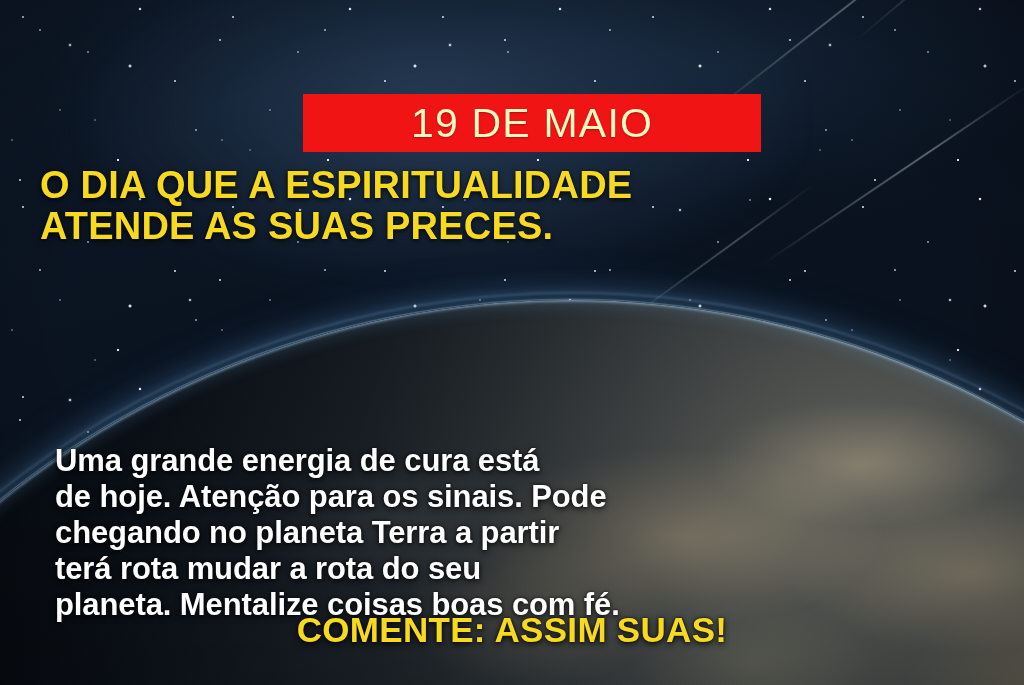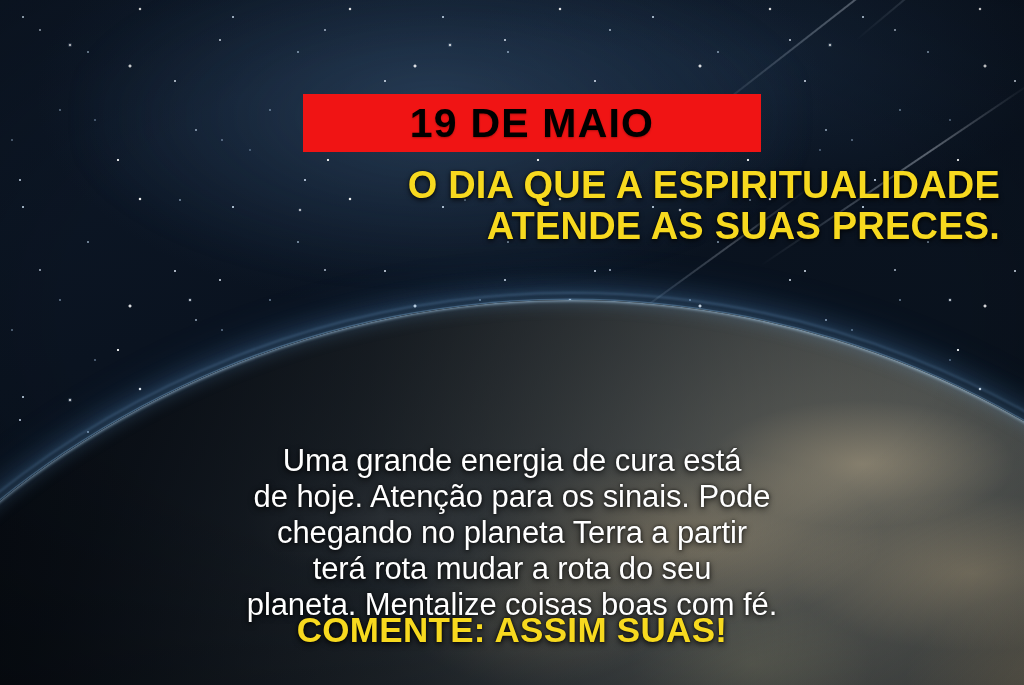--- a/index.html
+++ b/index.html
@@ -184,54 +184,53 @@
     left: 303px;
     top: 94px;
     width: 458px;
     height: 58px;
     background: #f01414;
     display: flex;
     align-items: center;
     justify-content: center;
   }
   .date-banner-text {
-    color: #000000;
+    color: #fef9c3;
     font-size: 41px;
-    font-weight: 700;
+    font-weight: 400;
     letter-spacing: 1.2px;
     line-height: 1;
     white-space: nowrap;
     text-shadow: 0 1px 2px rgba(0,0,0,0.28);
   }
 
   .headline {
     position: absolute;
     left: 0;
     right: 0;
     top: 165px;
-    text-align: right;
+    text-align: left;
     color: #f7d91f;
     font-size: 38px;
     font-weight: 800;
     letter-spacing: 0.2px;
     line-height: 1.08;
     text-shadow: 0 2px 5px rgba(0,0,0,0.75), 0 0 2px rgba(0,0,0,0.6);
-    padding: 0 24px;
+    padding: 0 40px;
   }
   .headline-line { display: block; }
 
   .body-copy {
     position: absolute;
     left: 0;
     right: 0;
     top: 443px;
-    text-align: center;
     color: #ffffff;
     font-size: 31px;
-    font-weight: 400;
+    font-weight: 700;
     line-height: 1.16;
     letter-spacing: -0.1px;
     padding: 0 55px;
     text-shadow: 0 2px 6px rgba(0,0,0,0.80), 0 0 3px rgba(0,0,0,0.65);
   }
   .body-line { display: block; }
 
   .cta {
     position: absolute;
     left: 0;

